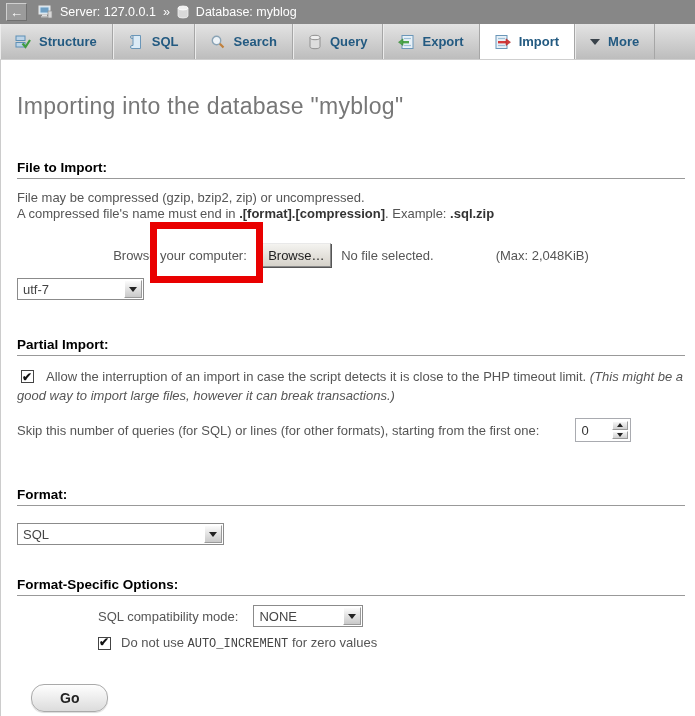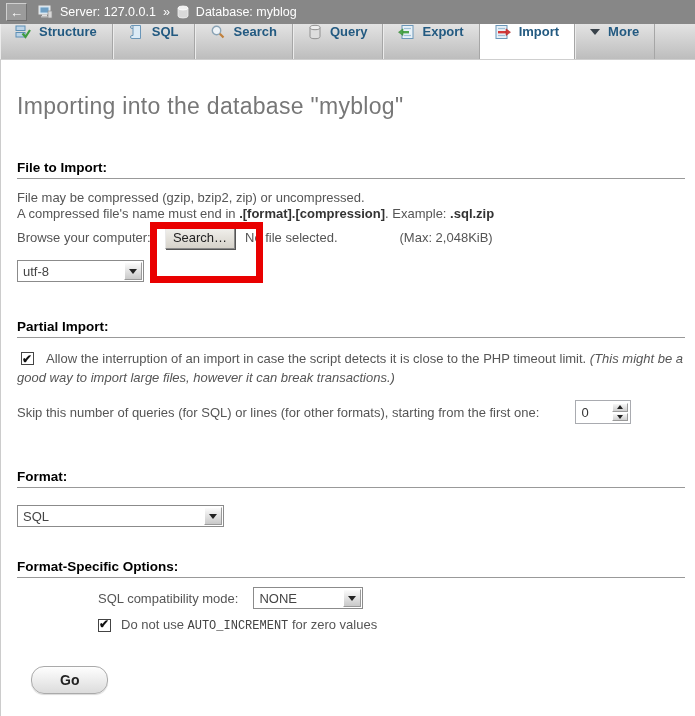--- a/index.html
+++ b/index.html
@@ -25,21 +25,21 @@
   }
   .topbar svg { display:block; }
   .topbar .crumb { white-space:nowrap; }
 
   
   .tabbar {
     height:36px; background:linear-gradient(#e3e3e3,#bdbdbd);
     display:flex; align-items:stretch; border-bottom:1px solid #cfcfcf;
   }
   .tab {
-    display:flex; align-items:flex-start; gap:8px; padding:0 15px;
+    display:flex; align-items:center; gap:8px; padding:0 15px;
     border-right:1px solid #a6a6a6; box-shadow:inset 1px 0 0 #ececec;
     color:#235a81; font-weight:bold; font-size:13px; cursor:pointer;
     white-space:nowrap;
   }
   .tab.active { background:#fff; box-shadow:none; }
   .tab svg { display:block; }
   .caret-down {
     width:0; height:0; border:5px solid transparent;
     border-top:6px solid #39424a; margin-top:5px;
   }
@@ -59,21 +59,21 @@
     border-bottom:1px solid #999;
   }
   .section-h.tight { margin-top:36px; }
   .section-h.mid   { margin-top:45px; }
   .section-h.fso   { margin-top:32px; }
 
   .compress-note { margin:11px 0 0 0; line-height:16px; }
   .compress-note b { color:#333; }
 
   .form-row { display:flex; align-items:center; }
-  .browse-row  { margin-top:2px; height:26px; }
+  .browse-row  { margin-top:20px; height:26px;justify-content:center; }
   .charset-row { margin-top:9px;  height:24px; }
   .form-label { display:inline-block; width:148px; flex:0 0 148px; }
 
   
   .btn95 {
     width:70px; height:24px; cursor:pointer;
     font-family:"Liberation Sans",sans-serif; font-size:13px; color:#222;
     background:linear-gradient(#f4f3f0,#d6d2ca);
     border:1px solid #8a8a8a; border-top-color:#e9e9e9; border-left-color:#e9e9e9;
     box-shadow:1px 1px 0 #555;
@@ -258,28 +258,28 @@
 
   <div class="section-h">File to Import:</div>
 
   <p class="compress-note">
     <span>File may be compressed (gzip, bzip2, zip) or uncompressed.</span><br>
     <span>A compressed file's name must end in </span><b>.[format].[compression]</b><span>. Example: </span><b>.sql.zip</b>
   </p>
 
   <div class="form-row browse-row">
     <span class="form-label">Browse your computer:</span>
-    <button class="btn95">Search…</button>
+    <button class="btn95">Browse…</button>
     <span class="no-file">No file selected.</span>
     <span class="max-note">(Max: 2,048KiB)</span>
   </div>
 
   <div class="form-row charset-row">
     <span class="sel sel-charset">
-      <span>utf-8</span>
+      <span>utf-7</span>
       <span class="arrow-btn">
           <i></i>
         </span>
     </span>
   </div>
 
   <div class="section-h tight">Partial Import:</div>
 
   <p class="chk-para">
     <span class="cb"></span><span>Allow the interruption of an import in case the script detects it is close to the PHP timeout limit. </span><span class="it">(This might be a good way to import large files, however it can break transactions.)</span>

